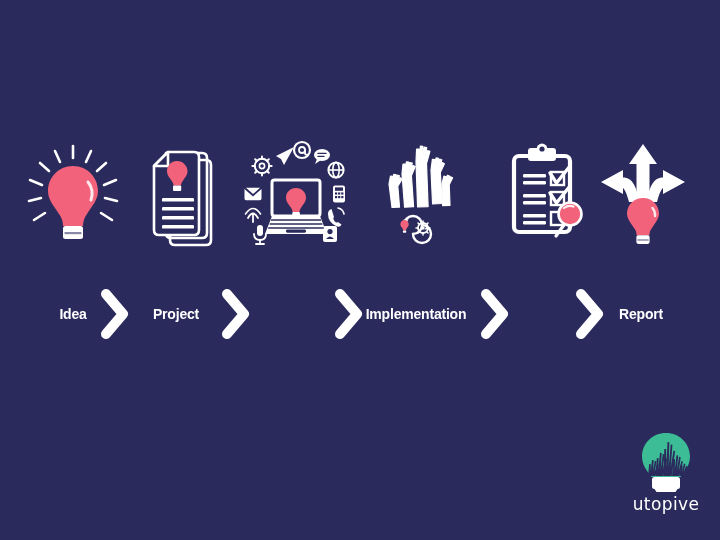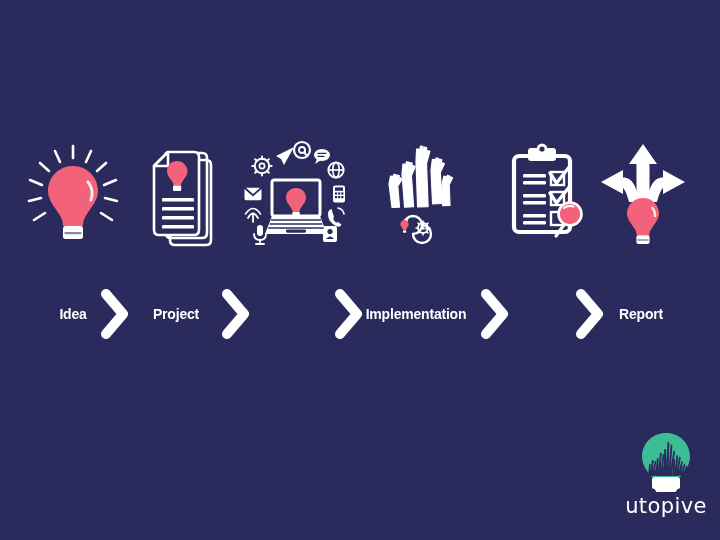--- a/index.html
+++ b/index.html
@@ -79,21 +79,21 @@
     width: 56px;
     height: 60px;
   }
   .logo-text {
     position: absolute;
     left: 0;
     top: 62px;
     width: 92px;
     text-align: center;
     color: #ffffff;
-    font-size: 21px;
+    font-size: 17px;
     letter-spacing: 0.4px;
     font-family: "DejaVu Sans", sans-serif;
   }
 </style>
 </head>
 <body>
 
 <div id="slide">
 
   <div class="icon-row">

